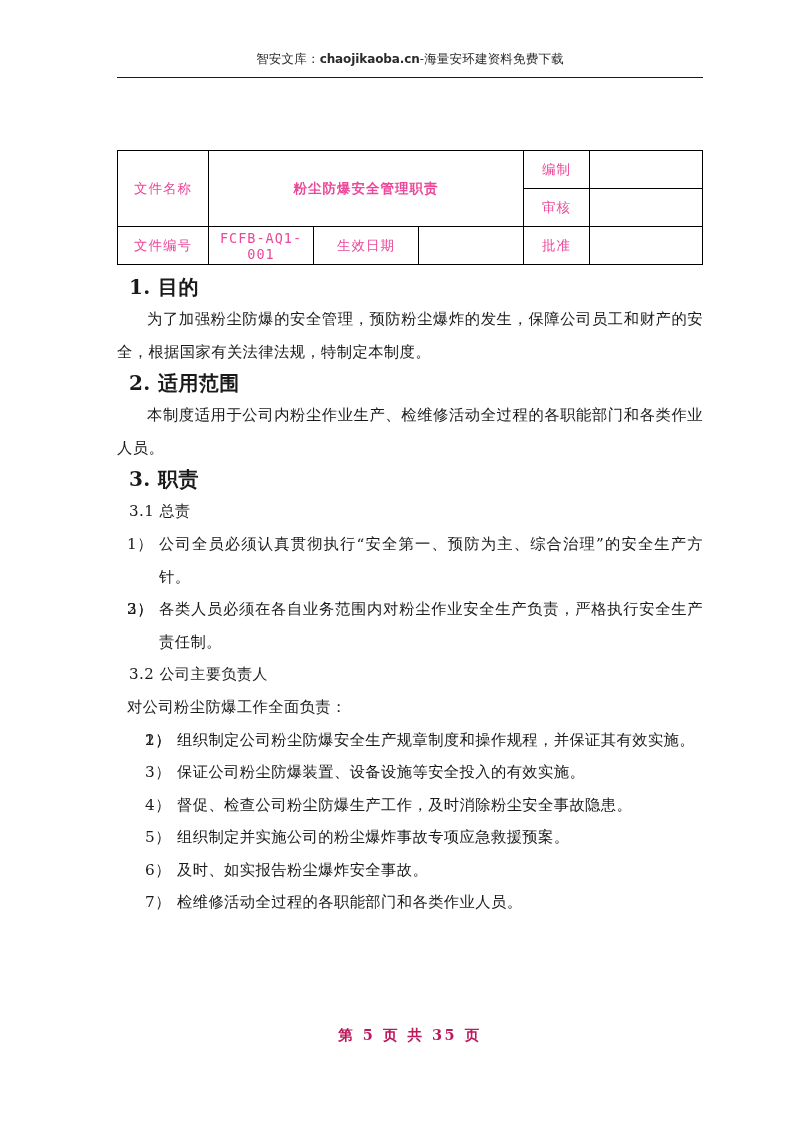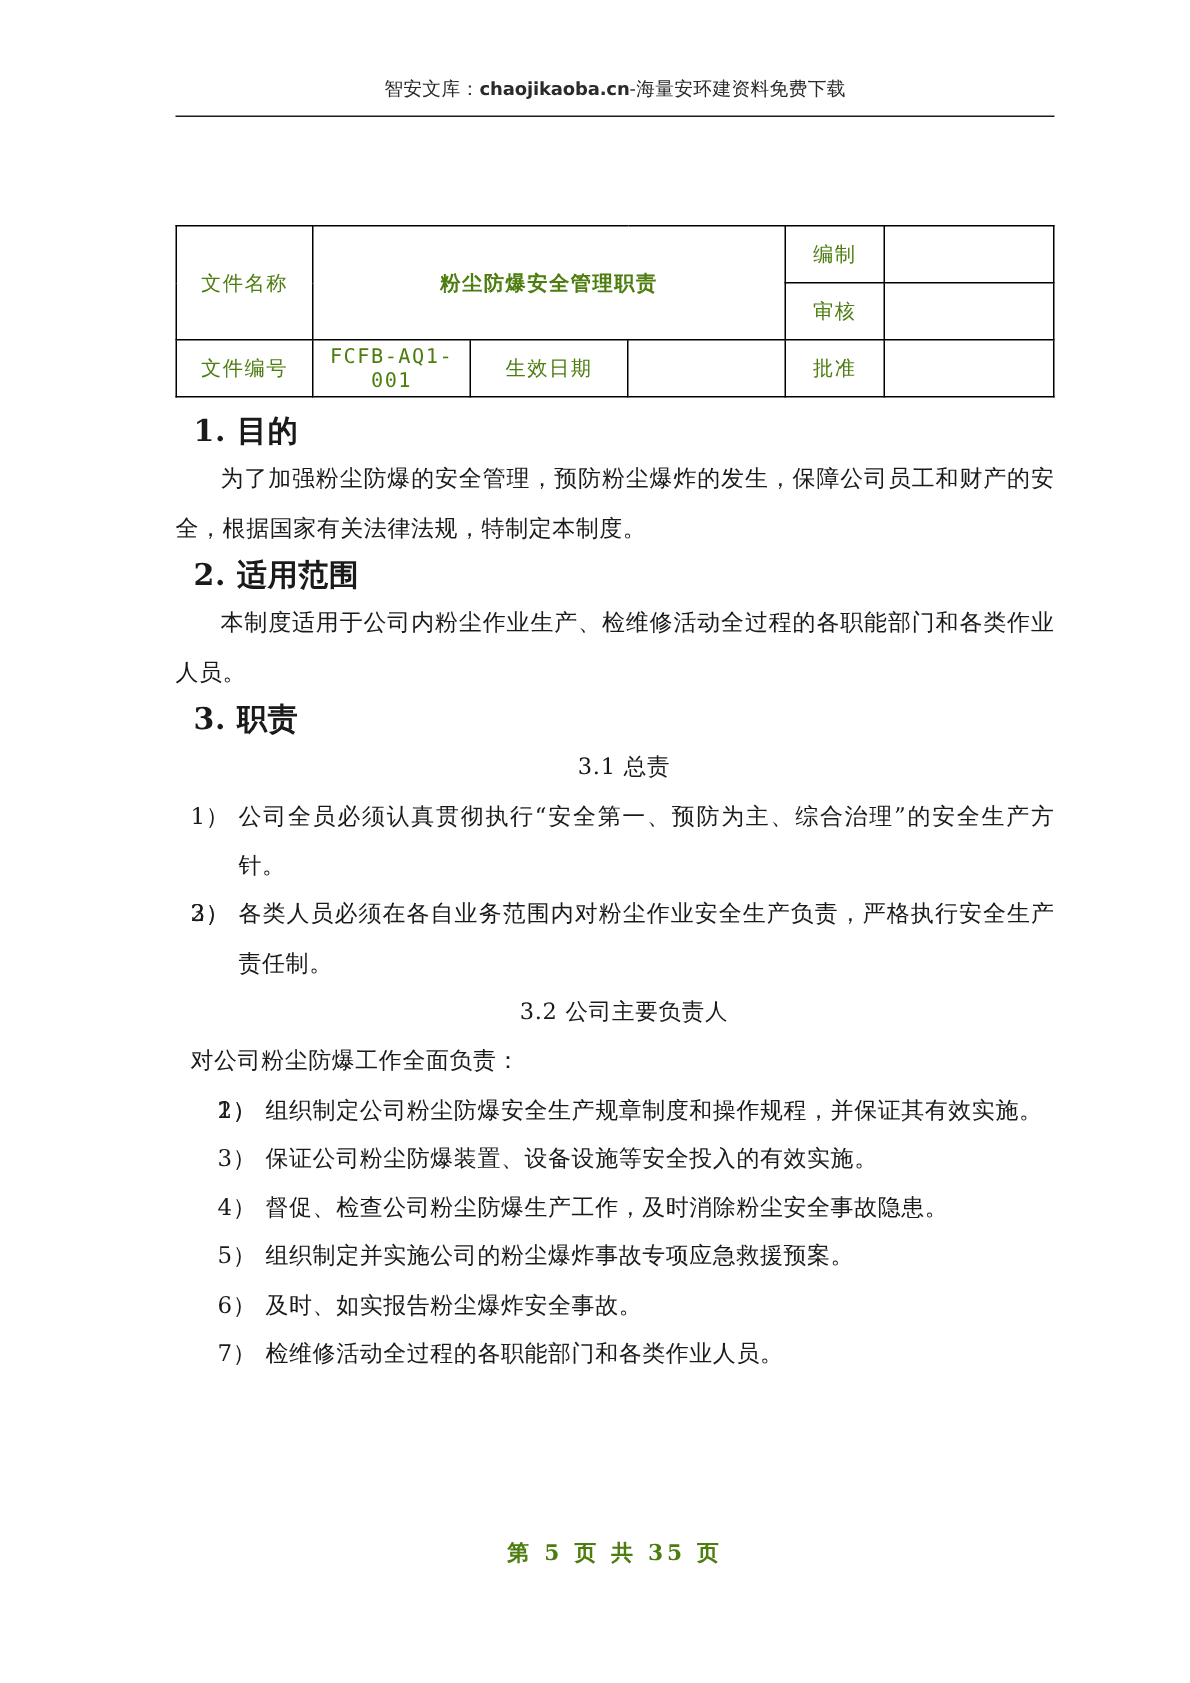--- a/index.html
+++ b/index.html
@@ -60,21 +60,21 @@
     width: 586px;
     border-collapse: collapse;
     table-layout: fixed;
   }
   .id-table td {
     border: 1.1px solid #000000;
     padding: 0;
     text-align: center;
     vertical-align: middle;
     font-size: 13.5px;
-    color: #4d7c0f;
+    color: #ec4899;
     letter-spacing: 1px;
   }
   .cell-label { height: 37px; }
   .c1 { width: 90px; }
   .c2 { width: 127px; }
   .c3 { width: 92px; }
   .c4 { width: 100px; }
   .c5 { width: 65px; }
   .c6 { width: 112px; }
 
@@ -104,21 +104,20 @@
     font-size: 20px;
     letter-spacing: 0.4px;
     margin: 0 0 1px 12px;
     line-height: 30px;
   }
   .sub-head {
     font-size: 15px;
     letter-spacing: 0.5px;
     margin: 0 0 1px 12px;
     line-height: 32px;
-    text-align: center;
   }
   .para {
     font-size: 15.3px;
     line-height: 32.5px;
     letter-spacing: 0.4px;
     margin: 0;
     text-align: justify;
     text-justify: inter-ideograph;
     text-indent: 30px;
   }
@@ -161,21 +160,21 @@
   
   .footer {
     position: absolute;
     left: 117px;
     top: 1026px;
     width: 586px;
     text-align: center;
     font-size: 14.5px;
     font-weight: bold;
     letter-spacing: 2.5px;
-    color: #4d7c0f;
+    color: #be185d;
   }
 </style>
 </head>
 <body>
 
 <div class="page">
 
   <div class="doc-header">
     <span>智安文库：</span><span class="lat">chaojikaoba.cn</span><span>-海量安环建资料免费下载</span>
   </div>

